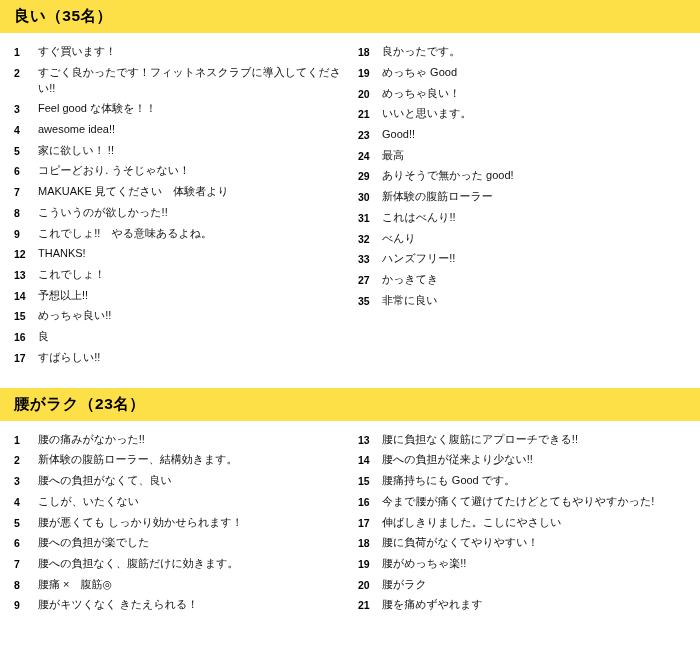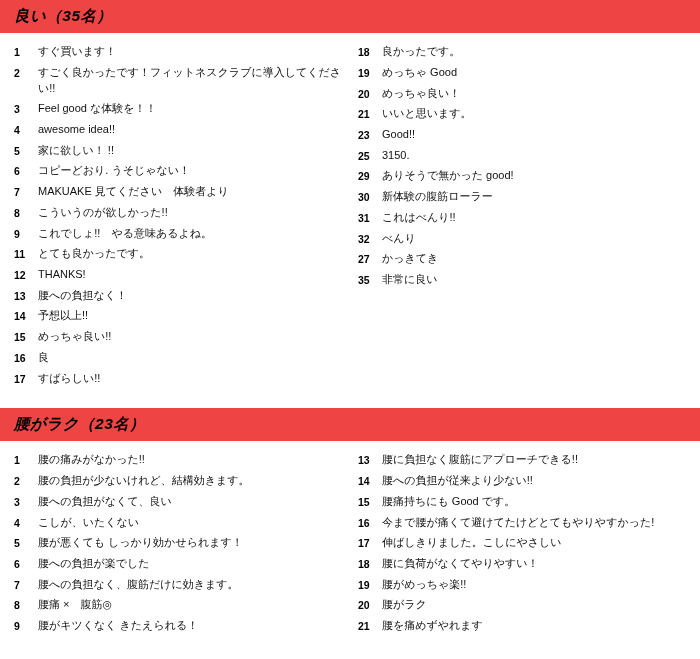--- a/index.html
+++ b/index.html
@@ -18,24 +18,23 @@
     width: 700px;
     height: 659px;
     position: relative;
     box-sizing: border-box;
   }
   .section {
     width: 100%;
     box-sizing: border-box;
   }
   .section-header {
-    background: #ef4444;
+    background: #fde047;
     padding: 6px 14px 7px 14px;
     box-sizing: border-box;
-    font-style: italic;
   }
   .section-title {
     font-size: 15.5px;
     font-weight: bold;
     letter-spacing: 0.5px;
     color: #000;
     line-height: 1.3;
   }
   .columns {
     display: flex;
@@ -118,30 +117,26 @@
           </div>
         <div class="item">
             <span class="num">8</span>
             <span class="txt">こういうのが欲しかった!!</span>
           </div>
         <div class="item">
             <span class="num">9</span>
             <span class="txt">これでしょ!!　やる意味あるよね。</span>
           </div>
         <div class="item">
-            <span class="num">11</span>
-            <span class="txt">とても良かったです。</span>
-          </div>
-        <div class="item">
             <span class="num">12</span>
             <span class="txt">THANKS!</span>
           </div>
         <div class="item">
             <span class="num">13</span>
-            <span class="txt">腰への負担なく！</span>
+            <span class="txt">これでしょ！</span>
           </div>
         <div class="item">
             <span class="num">14</span>
             <span class="txt">予想以上!!</span>
           </div>
         <div class="item">
             <span class="num">15</span>
             <span class="txt">めっちゃ良い!!</span>
           </div>
         <div class="item">
@@ -168,38 +163,42 @@
           </div>
         <div class="item">
             <span class="num">21</span>
             <span class="txt">いいと思います。</span>
           </div>
         <div class="item">
             <span class="num">23</span>
             <span class="txt">Good!!</span>
           </div>
         <div class="item">
-            <span class="num">25</span>
-            <span class="txt">3150.</span>
+            <span class="num">24</span>
+            <span class="txt">最高</span>
           </div>
         <div class="item">
             <span class="num">29</span>
             <span class="txt">ありそうで無かった good!</span>
           </div>
         <div class="item">
             <span class="num">30</span>
             <span class="txt">新体験の腹筋ローラー</span>
           </div>
         <div class="item">
             <span class="num">31</span>
             <span class="txt">これはべんり!!</span>
           </div>
         <div class="item">
             <span class="num">32</span>
             <span class="txt">べんり</span>
+          </div>
+        <div class="item">
+            <span class="num">33</span>
+            <span class="txt">ハンズフリー!!</span>
           </div>
         <div class="item">
             <span class="num">27</span>
             <span class="txt">かっきてき</span>
           </div>
         <div class="item">
             <span class="num">35</span>
             <span class="txt">非常に良い</span>
           </div>
       </div>
@@ -211,21 +210,21 @@
       <div class="section-title">腰がラク（23名）</div>
     </div>
     <div class="columns">
       <div class="col left">
         <div class="item">
             <span class="num">1</span>
             <span class="txt">腰の痛みがなかった!!</span>
           </div>
         <div class="item">
             <span class="num">2</span>
-            <span class="txt">腰の負担が少ないけれど、結構効きます。</span>
+            <span class="txt">新体験の腹筋ローラー、結構効きます。</span>
           </div>
         <div class="item">
             <span class="num">3</span>
             <span class="txt">腰への負担がなくて、良い</span>
           </div>
         <div class="item">
             <span class="num">4</span>
             <span class="txt">こしが、いたくない</span>
           </div>
         <div class="item">

